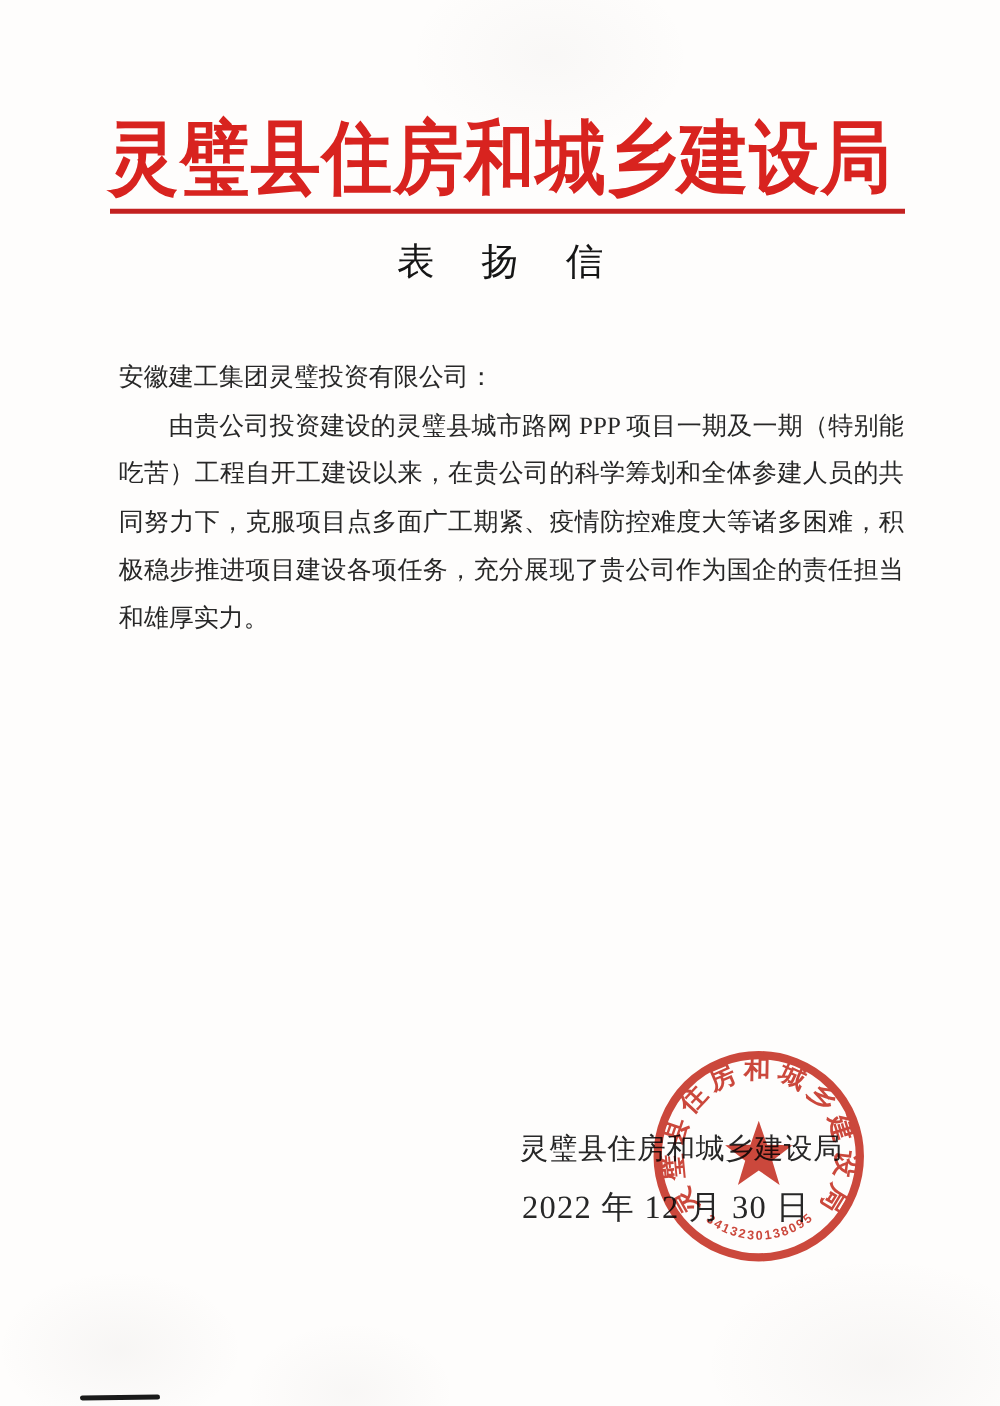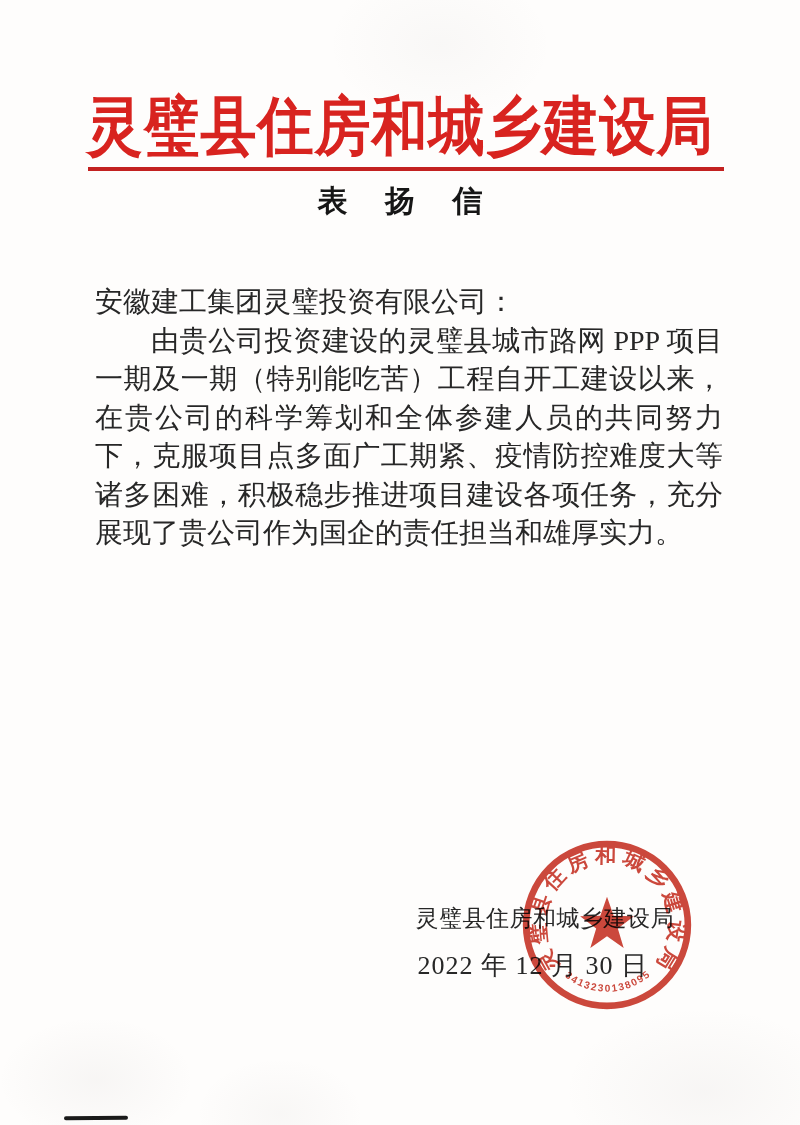--- a/index.html
+++ b/index.html
@@ -30,29 +30,29 @@
     transform-origin: top center;
     white-space: nowrap;
   }
   .head-rule {
     position: absolute; top: 167px; left: 88px;
     width: 636px; height: 4px;
     background: #c32120;
   }
   .doc-title {
     position: absolute; top: 181px; left: 0; right: 0;
-    margin: 0; text-align: center;
-    font-size: 30px; font-weight: 700;
+    margin: 8px; text-align: center;
+    font-size: 30px; font-weight: 400;
     letter-spacing: 15px; text-indent: 15px;
     color: #161616;
   }
   .letter-body {
     position: absolute; top: 283px; left: 95px;
     width: 628px;
-    font-size: 28px; line-height: 38.5px;
+    font-size: 20px; line-height: 38.5px;
     text-align: justify;
     color: #272727;
   }
   .letter-body p { margin: 0; text-indent: 2em; }
   .letter-body p.salutation { text-indent: 0; }
   .sig-name {
     position: absolute; top: 903px; right: 126px;
     font-size: 23px; color: #272727;
     letter-spacing: 0.5px;
     white-space: nowrap;

